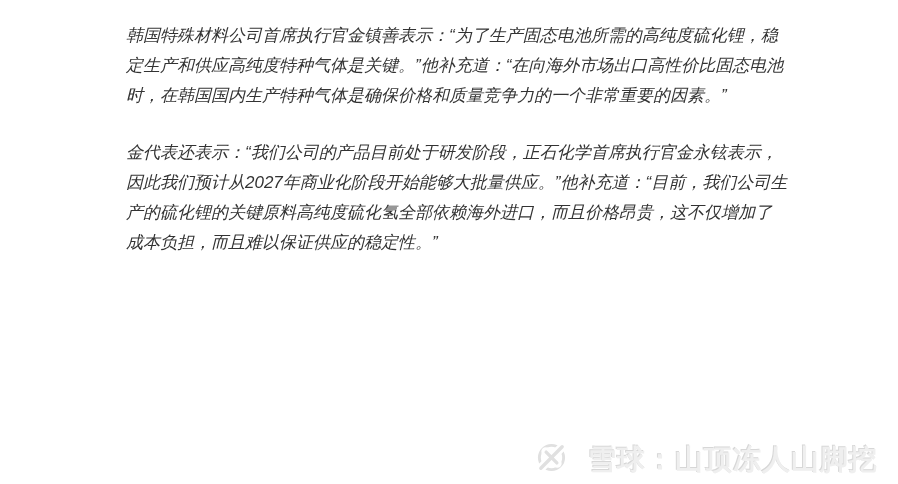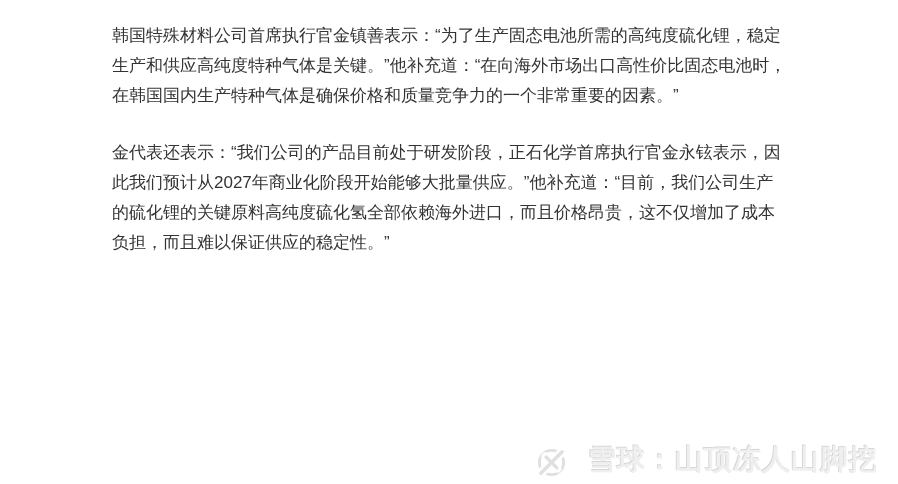--- a/index.html
+++ b/index.html
@@ -18,30 +18,31 @@
     position: absolute;
     left: 112px;
     top: 21px;
     width: 676px;
     color: #333333;
     font-size: 17px;
     line-height: 30px;
     letter-spacing: 0;
   }
   .article p {
-    margin: 0 0 27px 0;
+    margin: 0 0 27px 14px;
     overflow-wrap: break-word;
     word-break: break-all;
+    font-style: italic;
   }
   .watermark {
     position: absolute;
     right: 20px;
     bottom: 5px;
     display: flex;
-    align-items: flex-end;
+    align-items: flex-start;
     gap: 20px;
     user-select: none;
   }
   .watermark-text {
     font-size: 28px;
     font-weight: bold;
     color: #efefef;
     text-shadow: -1px -1px 0 #d7d7d7;
     letter-spacing: 1px;
     white-space: nowrap;

